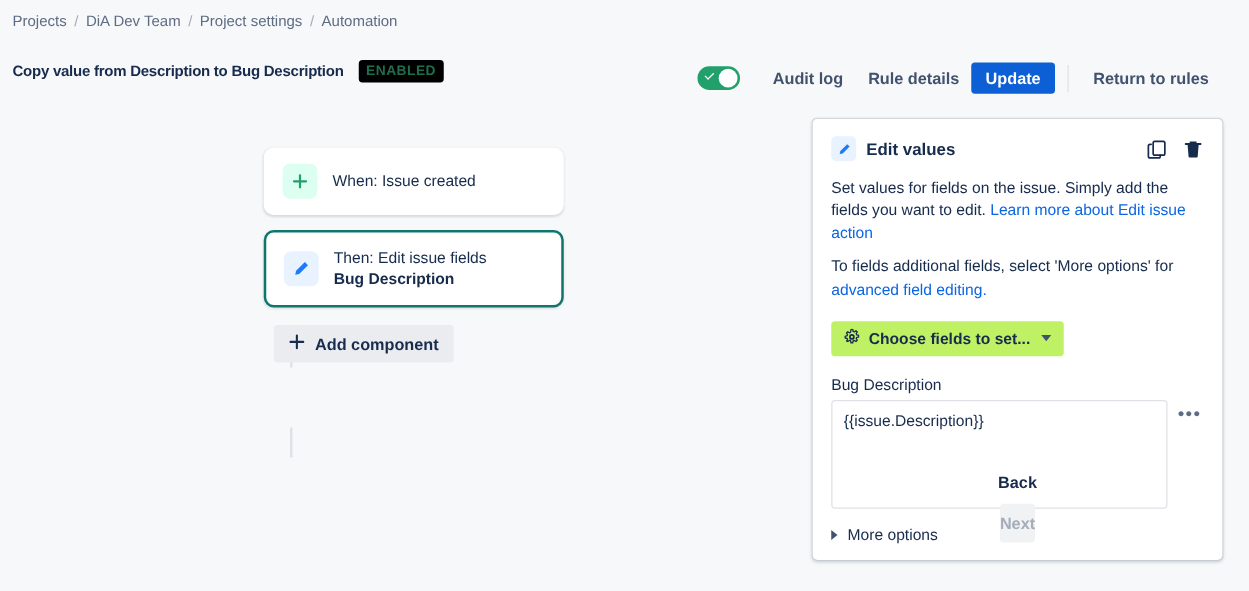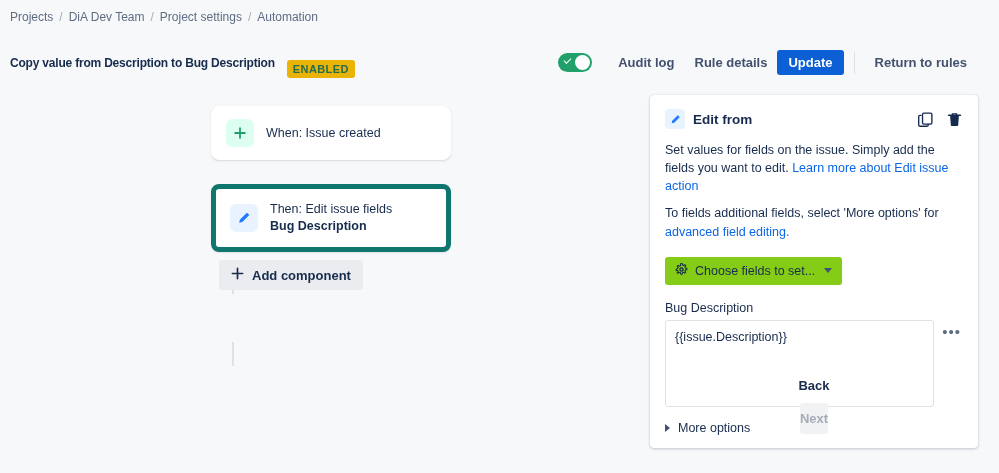--- a/index.html
+++ b/index.html
@@ -20,23 +20,23 @@
   .crumb { color: #5e6c84; text-decoration: none; cursor: pointer; white-space: nowrap; }
   .crumb-sep { color: #a5adba; font-size: 12px; }
 
   
   .title-row {
     position: absolute; left: 10px; top: 48px;
     display: flex; align-items: center; gap: 12px;
   }
   .page-title { font-size: 12px; font-weight: 700; color: #172b4d; letter-spacing: -0.2px; white-space: nowrap; }
   .badge-enabled {
-    background: #eab308; color: #216e4e;
+    background: #000000; color: #216e4e;
     font-size: 11px; font-weight: 700; letter-spacing: .4px;
-    padding: 3px 6px; border-radius: 3px; white-space: nowrap; margin-top: 12px;
+    padding: 3px 6px; border-radius: 3px; white-space: nowrap;
   }
 
   
   .actions {
     position: absolute; right: 22px; top: 50px;
     display: flex; align-items: center; gap: 0;
   }
   .toggle {
     width: 34px; height: 19px; border-radius: 10px;
     background: #22a06b; position: relative; cursor: pointer;
@@ -70,23 +70,23 @@
   .connector { position: absolute; left: 21px; width: 2px; background: #dfe1e6; }
   .conn-1 { top: 166px; height: 22px; }
   .conn-2 { top: 236px; height: 24px; }
 
   .card {
     position: absolute; left: 0; width: 240px;
     background: #ffffff; border-radius: 8px;
     display: flex; align-items: center; gap: 12px;
     padding: 12px 14px; cursor: pointer;
   }
-  .card-trigger { top: 0; border: 1px solid #ffffff; box-shadow: 0 1px 2px rgba(9,30,66,.14); }
+  .card-trigger { top: 12px; border: 1px solid #ffffff; box-shadow: 0 1px 2px rgba(9,30,66,.14); }
   .card-action {
-    top: 78px; border: 5px solid #0f766e;
+    top: 78px; border: 2px solid #0f766e;
     box-shadow: 0 1px 2px rgba(9,30,66,.10);
   }
   .card-icon {
     width: 28px; height: 28px; border-radius: 6px; flex: none;
     display: flex; align-items: center; justify-content: center;
   }
   .icon-green { background: #dcfff1; }
   .icon-blue { background: #e9f2ff; }
   .card-text { line-height: 1.35; min-width: 0; }
   .card-t1 { font-size: 12.5px; color: #172b4d; }
@@ -116,23 +116,23 @@
     display: flex; align-items: center; justify-content: center; flex: none;
   }
   .panel-title { font-size: 13.5px; font-weight: 700; color: #172b4d; margin-left: 8px; }
   .panel-head-actions { margin-left: auto; display: flex; align-items: center; gap: 12px; }
   .head-btn { cursor: pointer; display: flex; align-items: center; }
 
   .panel-desc { font-size: 12.5px; color: #172b4d; line-height: 1.45; margin-bottom: 9px; }
   .lnk { color: #0c66e4; cursor: pointer; text-decoration: none; }
 
   .choose-btn {
-    background: #84cc16; border: none; border-radius: 3px;
-    font-family: "Liberation Sans", sans-serif;
-    font-size: 12.5px; font-weight: 400; color: #172b4d;
+    background: #bef264; border: none; border-radius: 3px;
+    font-family: "Liberation Sans", sans-serif;
+    font-size: 12.5px; font-weight: 700; color: #172b4d;
     padding: 6px 10px; margin-top: 7px; cursor: pointer;
     display: inline-flex; align-items: center; gap: 7px;
   }
   .chev-down {
     width: 0; height: 0; margin-left: 2px;
     border-left: 4px solid transparent; border-right: 4px solid transparent;
     border-top: 5px solid #42526e;
   }
 
   .field-label { font-size: 12.5px; color: #172b4d; margin-top: 16px; margin-bottom: 5px; }
@@ -246,21 +246,21 @@
   </button>
 </div>
 
 <section class="panel">
   <div class="panel-head">
     <span class="panel-head-icon">
       <svg width="11" height="11" viewBox="0 0 16 16">
         <path d="M11.3 1.9l2.8 2.8-8 8-3.6.8.8-3.6z" fill="#1d7afc"></path>
       </svg>
     </span>
-    <span class="panel-title">Edit from</span>
+    <span class="panel-title">Edit values</span>
     <span class="panel-head-actions">
       <span class="head-btn">
         <svg width="17" height="17" viewBox="0 0 20 20">
           <rect x="6.5" y="2.5" width="11" height="13" rx="1.6" fill="none" stroke="#172b4d" stroke-width="1.6"></rect>
           <path d="M4.6 5.2H3.6A1.6 1.6 0 002 6.8v9.6A1.6 1.6 0 003.6 18h8a1.6 1.6 0 001.6-1.6v-1" fill="none" stroke="#172b4d" stroke-width="1.6" stroke-linecap="round"></path>
         </svg>
       </span>
       <span class="head-btn">
         <svg width="17" height="17" viewBox="0 0 20 20">
           <path d="M3 5h14" stroke="#172b4d" stroke-width="1.8" stroke-linecap="round"></path>

